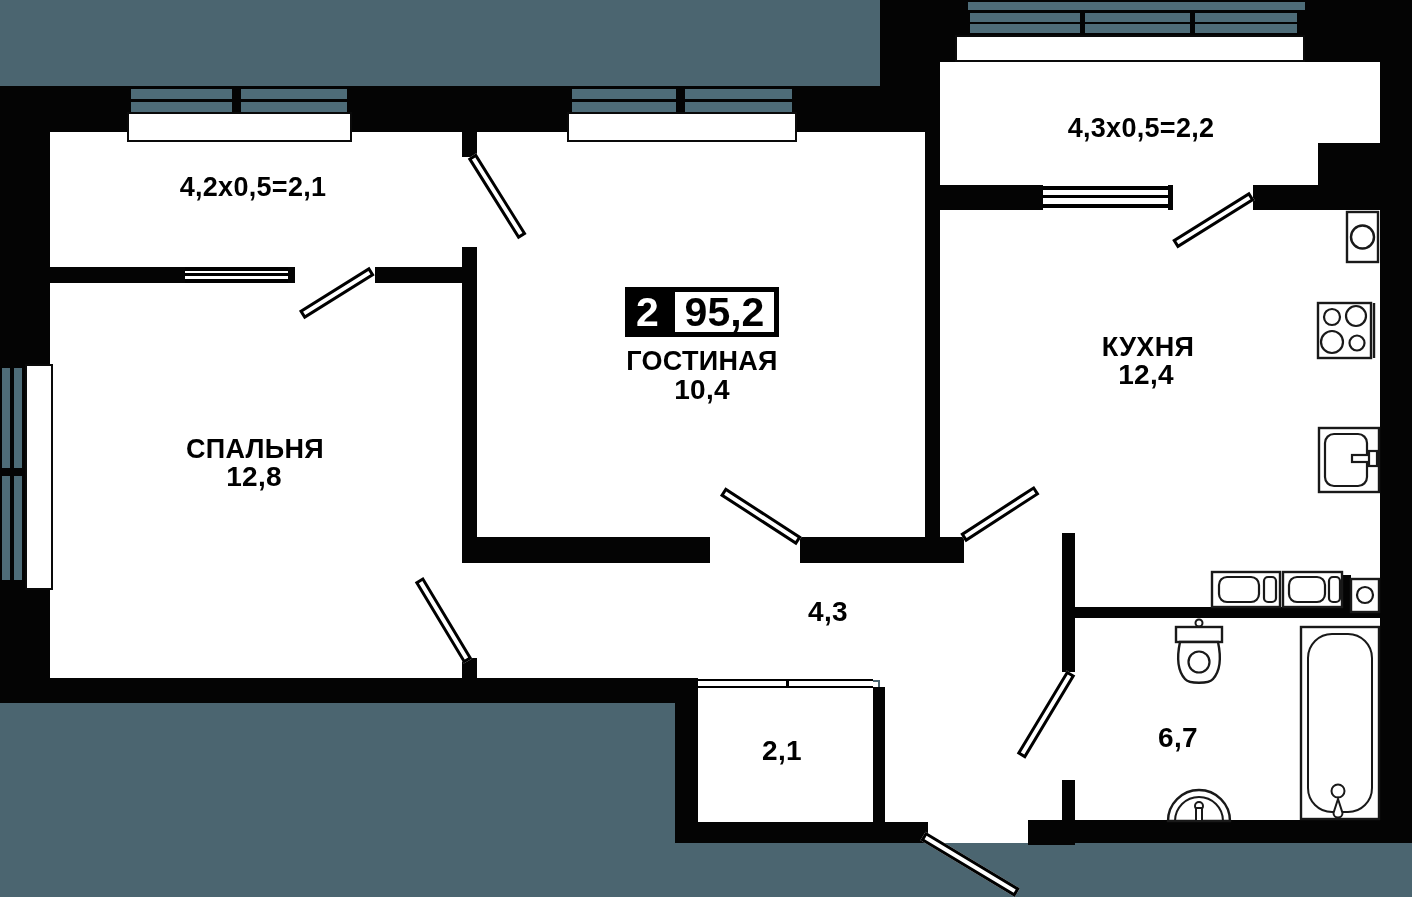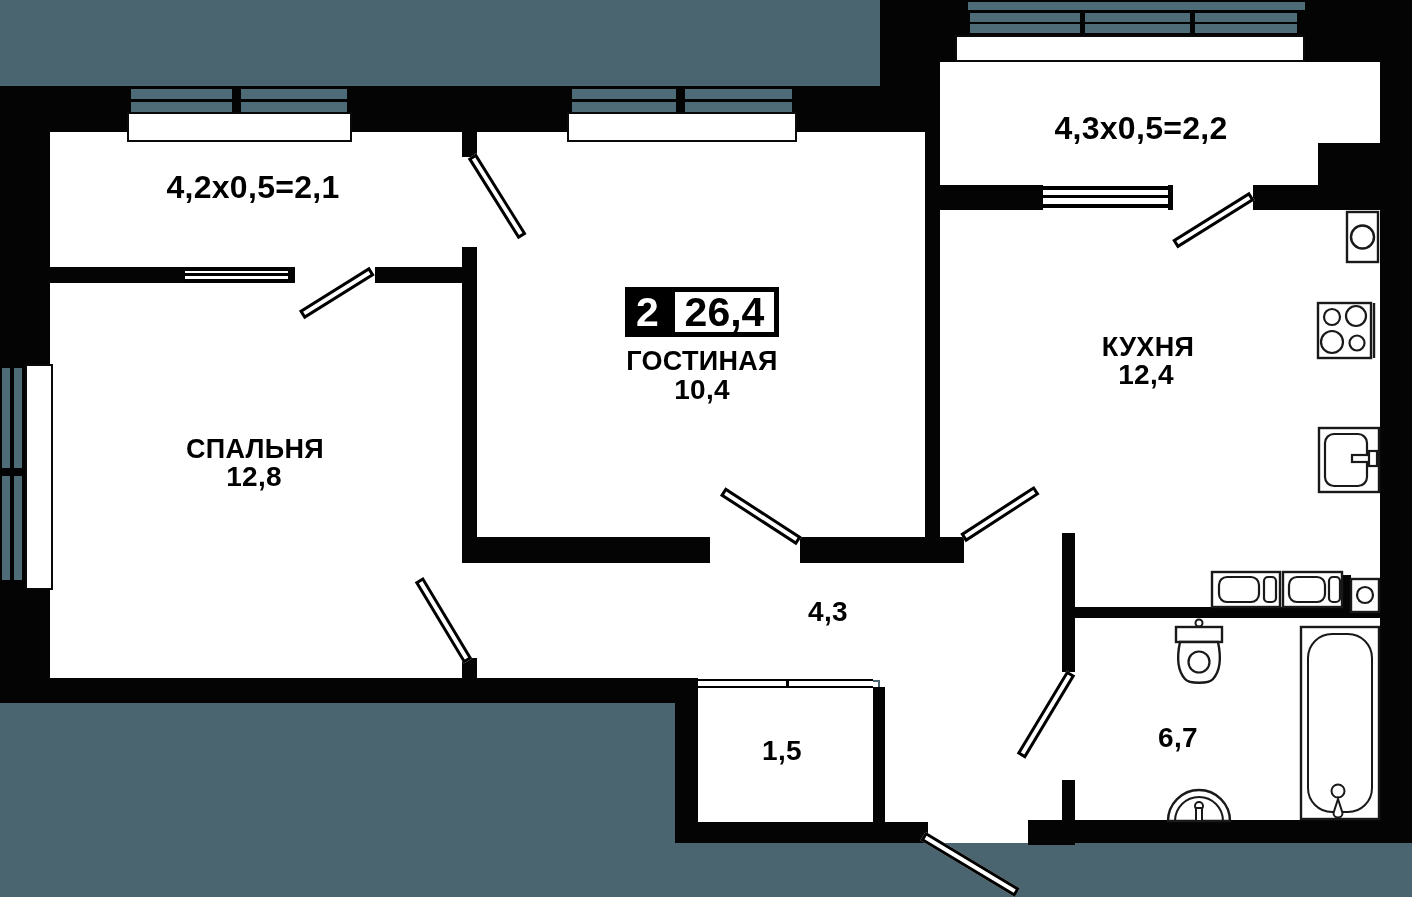--- a/index.html
+++ b/index.html
@@ -11,21 +11,21 @@
   .sill{background:#fff;border:2px solid #0a0a0a;}
   .slat{background:#4E6C78;}
   .win{background:#fff;border-top:4px solid #000;border-bottom:4px solid #000;}
   .win .mid{left:0;right:0;top:50%;height:3px;margin-top:-2px;background:#000;}
   .sline{background:#fff;border-top:2px solid #000;border-bottom:2px solid #000;}
   .sline .tick{left:50%;top:-2px;width:3px;height:9px;background:#000;}
   .door{height:10px;background:#fff;border:3px solid #000;transform-origin:0 50%;}
   .lbl{transform:translate(-50%,-50%);font-weight:700;color:#000;white-space:nowrap;letter-spacing:.3px;}
   .name{font-size:27px;}
   .area{font-size:28px;}
-  .formula{font-size:32px;}
+  .formula{font-size:27px;}
   .badge{display:flex;height:50px;}
   .badge-count{position:static!important;width:45px;background:#000;color:#fff;font-size:41px;font-weight:700;
                display:flex;align-items:center;justify-content:center;}
   .badge-area{position:static!important;width:109px;background:#fff;border:5px solid #000;color:#000;font-size:41px;
               font-weight:700;display:flex;align-items:center;justify-content:center;}
   svg{position:absolute;display:block;}
 </style>
 </head>
 <body>
 
@@ -185,24 +185,24 @@
     <rect x="9" y="9" width="64" height="178" rx="24" fill="none" stroke="#191919" stroke-width="2"></rect>
     <circle cx="39" cy="166" r="6.5" fill="none" stroke="#191919" stroke-width="2"></circle>
     <path d="M39,174 l-4.5,14 a4.5,4.5 0 0 0 9,0 z" fill="#fff" stroke="#191919" stroke-width="2"></path>
   </svg>
 
   <div class="lbl formula" style="left:253px;top:187px">4,2x0,5=2,1</div>
   <div class="lbl name" style="left:255px;top:449px">СПАЛЬНЯ</div>
   <div class="lbl area" style="left:254px;top:477px">12,8</div>
   <div class="badge" style="left:625px;top:287px">
     <div class="badge-count">2</div>
-    <div class="badge-area">26,4</div>
+    <div class="badge-area">95,2</div>
   </div>
   <div class="lbl name" style="left:702px;top:361px">ГОСТИНАЯ</div>
   <div class="lbl area" style="left:702px;top:390px">10,4</div>
   <div class="lbl formula" style="left:1141px;top:128px">4,3x0,5=2,2</div>
   <div class="lbl name" style="left:1148px;top:347px">КУХНЯ</div>
   <div class="lbl area" style="left:1146px;top:375px">12,4</div>
   <div class="lbl area" style="left:828px;top:612px">4,3</div>
-  <div class="lbl area" style="left:782px;top:751px">1,5</div>
+  <div class="lbl area" style="left:782px;top:751px">2,1</div>
   <div class="lbl area" style="left:1178px;top:738px">6,7</div>
 
 </div>
 
 </body></html>

